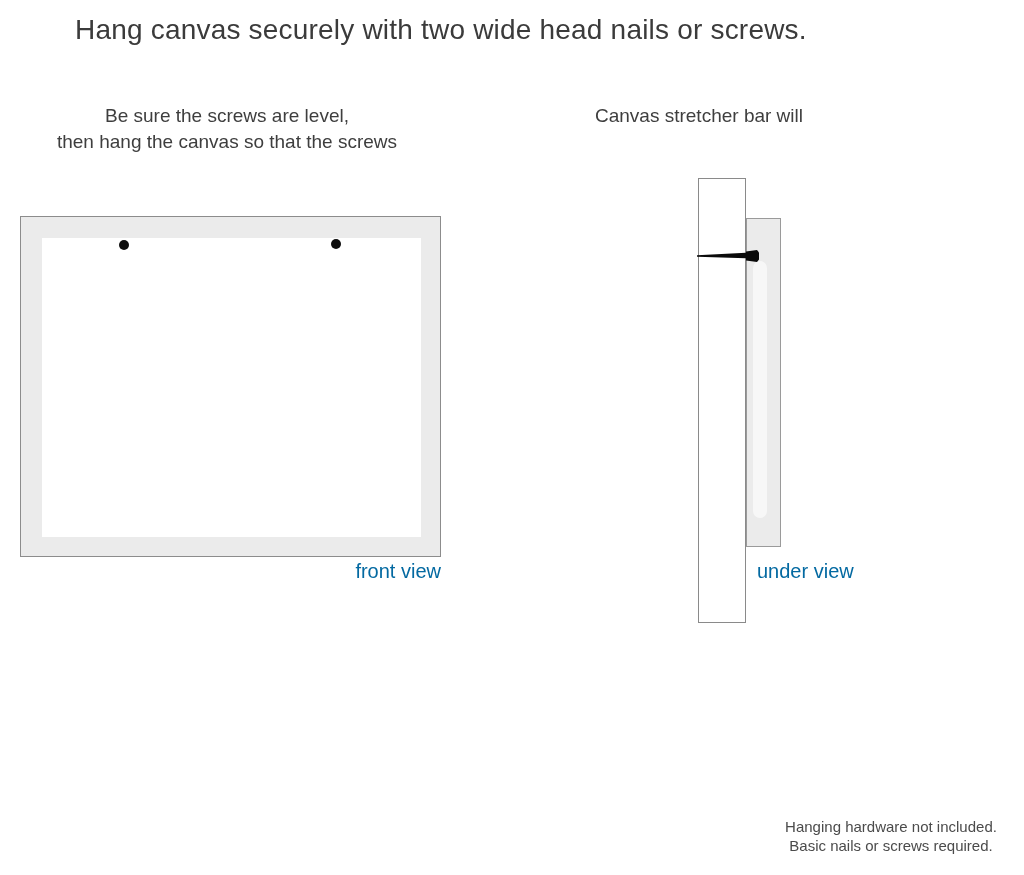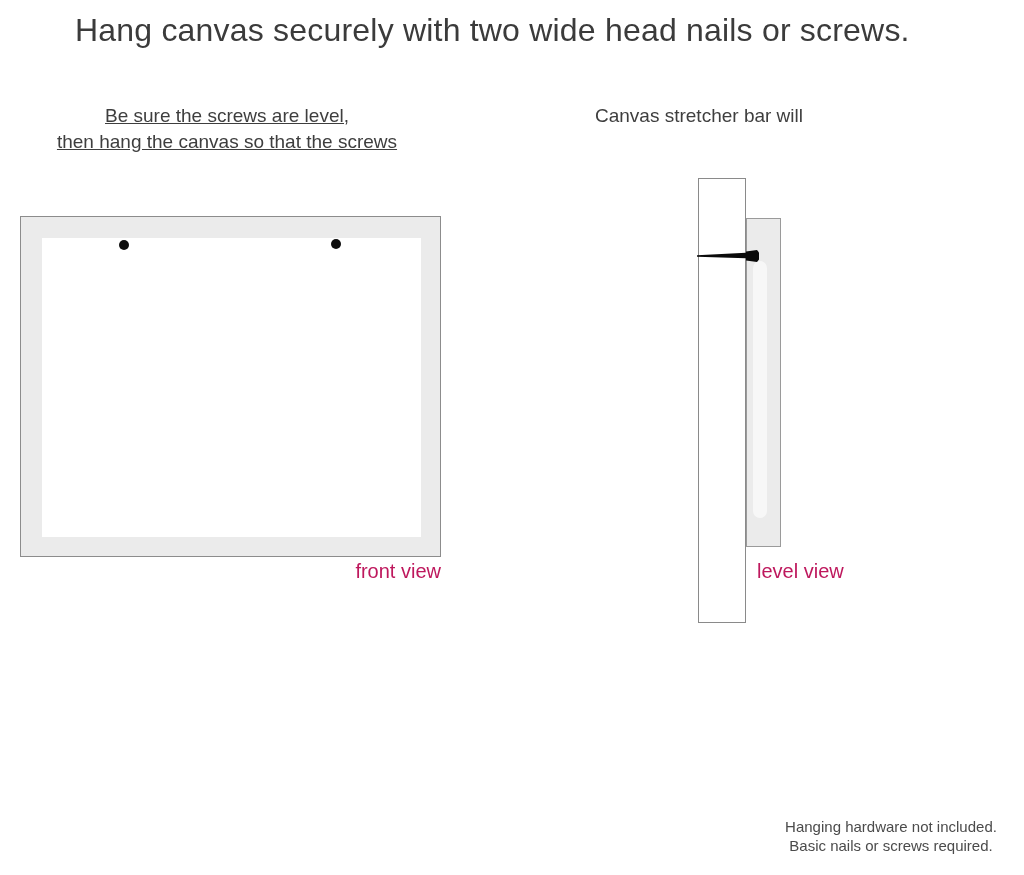--- a/index.html
+++ b/index.html
@@ -13,34 +13,34 @@
     height: 875px;
     overflow: hidden;
     font-family: "Liberation Sans", sans-serif;
     color: #3d3d3d;
   }
   .abs { position: absolute; }
 
   .title {
     left: 75px;
     top: 13px;
-    font-size: 32px;
+    font-size: 28px;
     line-height: 34px;
     letter-spacing: 0.2px;
     color: #3b3b3b;
     white-space: nowrap;
   }
 
   .instr {
     font-size: 19px;
     line-height: 26px;
     text-align: center;
     color: #3e3e3e;
   }
-  .instr-left  { left: 17px;  top: 103px; width: 420px; text-decoration: underline; }
+  .instr-left  { left: 17px;  top: 103px; width: 420px; }
   .instr-right { left: 549px; top: 103px; width: 300px; }
 
   
   .front-outer {
     left: 20px;
     top: 216px;
     width: 419px;
     height: 339px;
     background: #ebebeb;
     border: 1px solid #8c8c8c;
@@ -59,21 +59,21 @@
     border-radius: 50%;
     background: #0d0d0d;
   }
   .dot-left  { left: 119px; top: 240px; }
   .dot-right { left: 331px; top: 239px; }
 
   .view-label {
     top: 558px;
     font-size: 20px;
     line-height: 26px;
-    color: #be185d;
+    color: #0369a1;
     white-space: nowrap;
   }
   .front-label { right: 583px; text-align: right; }
   .side-label  { left: 757px; }
 
   
   .canvas-profile {
     left: 746px;
     top: 218px;
     width: 33px;
@@ -140,18 +140,18 @@
 <div class="abs view-label front-label">front view</div>
 
 <div class="abs canvas-profile">
   <div class="canvas-highlight"></div>
 </div>
 <div class="abs wall-bar"></div>
 <svg class="abs nail-svg" viewBox="0 0 68 20" xmlns="http://www.w3.org/2000/svg" aria-hidden="true">
   <polygon points="3,10.2 52,7.8 52,13.2 3,11.8" fill="#0a0a0a"></polygon>
   <polygon points="52,6.5 63,5 65,7.5 65,14.5 63,17 52,15.5" fill="#0a0a0a"></polygon>
 </svg>
-<div class="abs view-label side-label">level view</div>
+<div class="abs view-label side-label">under view</div>
 
 <div class="abs footnote">
   <div>Hanging hardware not included.</div>
   <div>Basic nails or screws required.</div>
 </div>
 
 </body></html>

